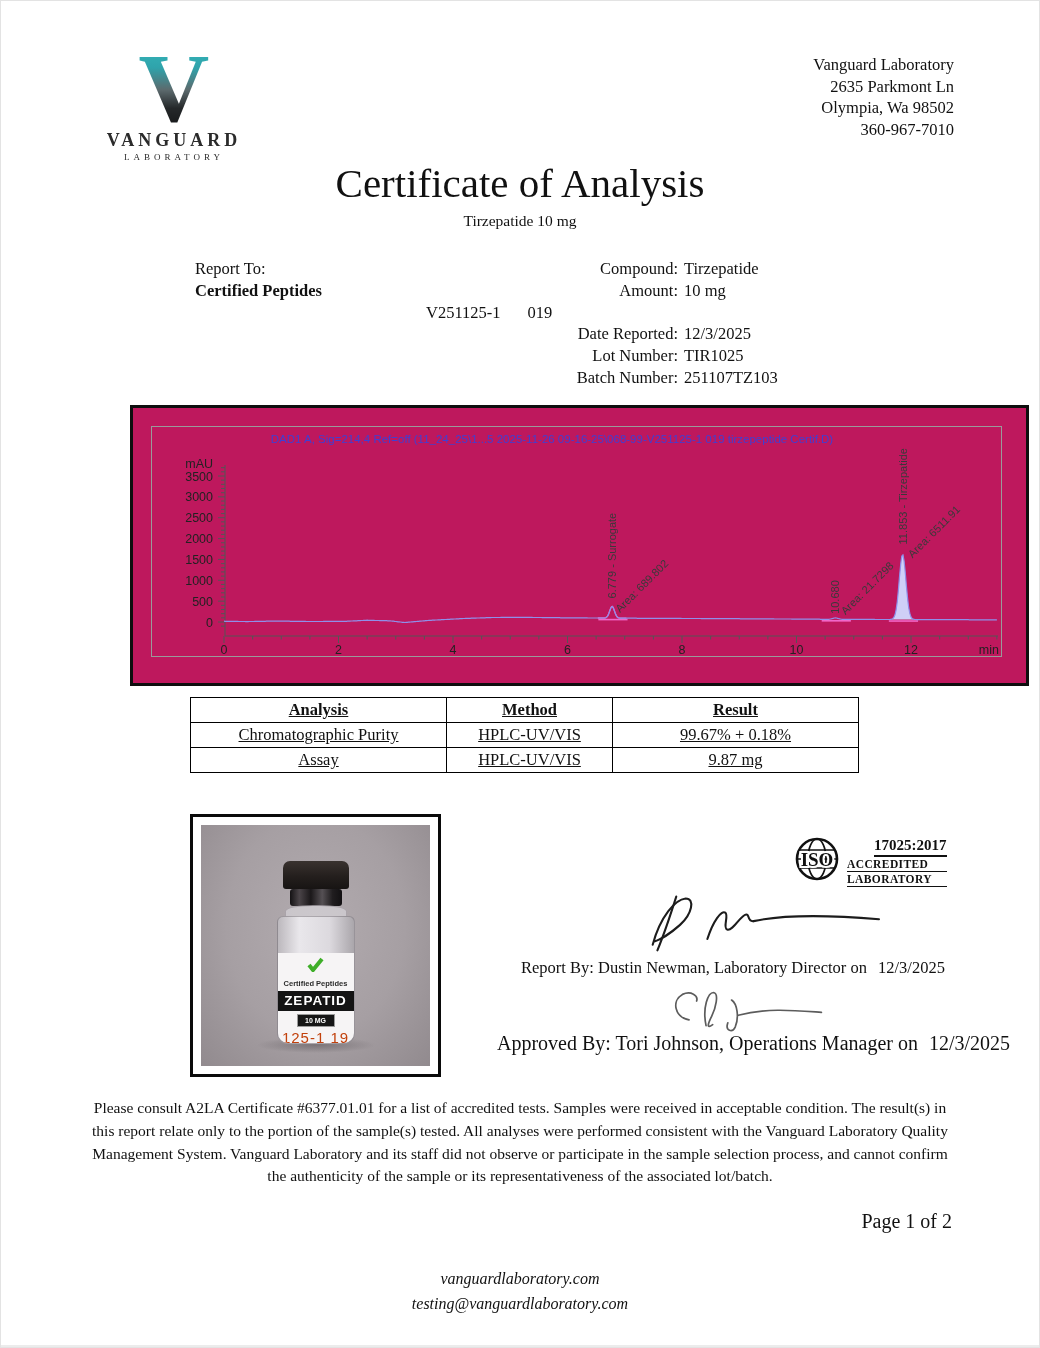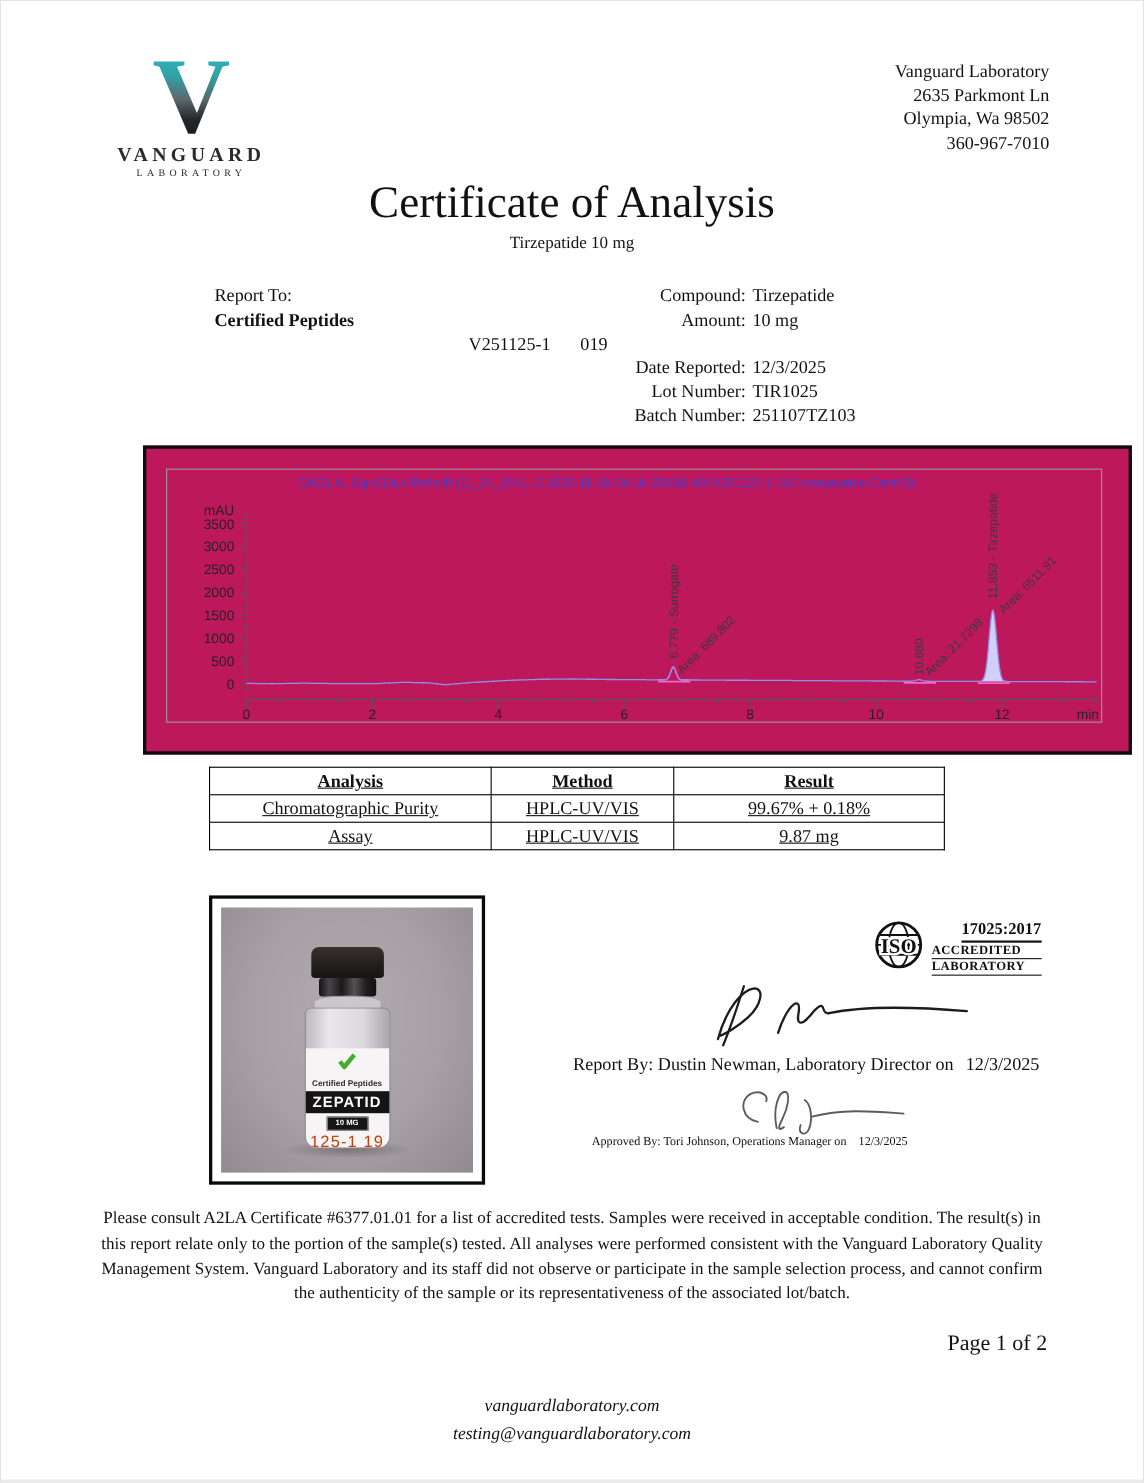--- a/index.html
+++ b/index.html
@@ -60,21 +60,21 @@
   .vial-id{margin-top:2px;font-family:"Liberation Sans",sans-serif;font-size:15px;color:#c2410c;letter-spacing:1px;}
   
   .iso-block{position:absolute;left:792px;top:835px;display:flex;align-items:flex-start;gap:5px;}
   .iso-col{padding-top:1px;}
   .iso-standard{font-size:15px;font-weight:700;border-bottom:2.2px solid #111;line-height:19px;margin-left:27px;}
   .iso-line{font-size:11.5px;font-weight:700;letter-spacing:.4px;border-bottom:1.6px solid #111;line-height:14px;}
   
   .sig1{position:absolute;left:618px;top:890px;}
   .sigline1{position:absolute;left:521px;top:958px;font-size:16.5px;}
   .sig2{position:absolute;left:648px;top:984px;}
-  .sigline2{position:absolute;left:538px;top:1032px;font-size:11px;}
+  .sigline2{position:absolute;left:497px;top:1032px;font-size:20px;}
   .sig-date{margin-left:11px;}
   
   .disclaimer{position:absolute;left:85px;top:1097px;width:870px;text-align:center;
               font-size:15.5px;line-height:22.8px;}
   .footer-center{position:absolute;left:0;right:0;top:1266px;text-align:center;font-size:16px;line-height:25px;font-style:italic;}
   .page-num{position:absolute;right:88px;top:1210px;font-size:20px;}
 </style>
 </head>
 <body>
 

